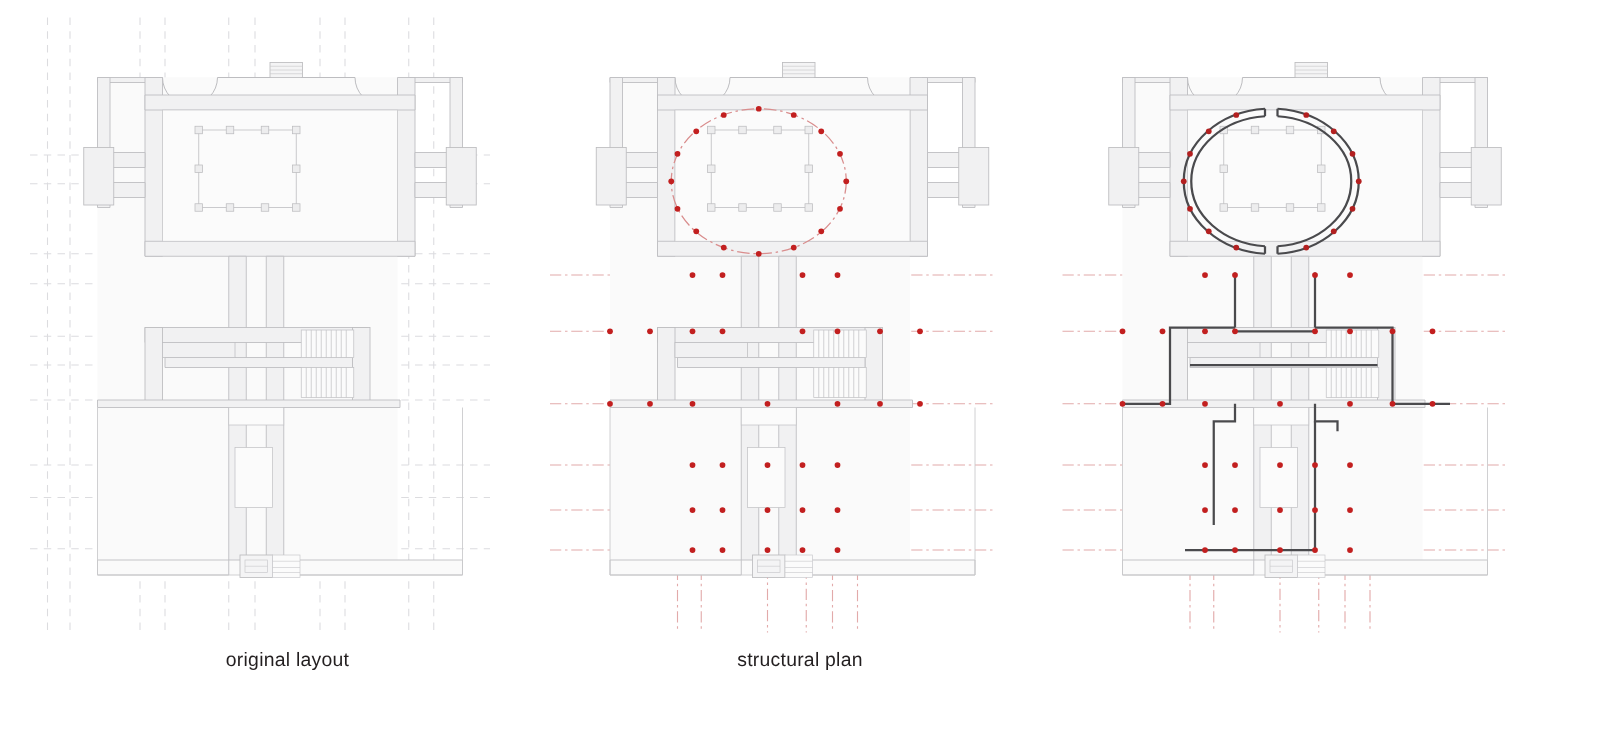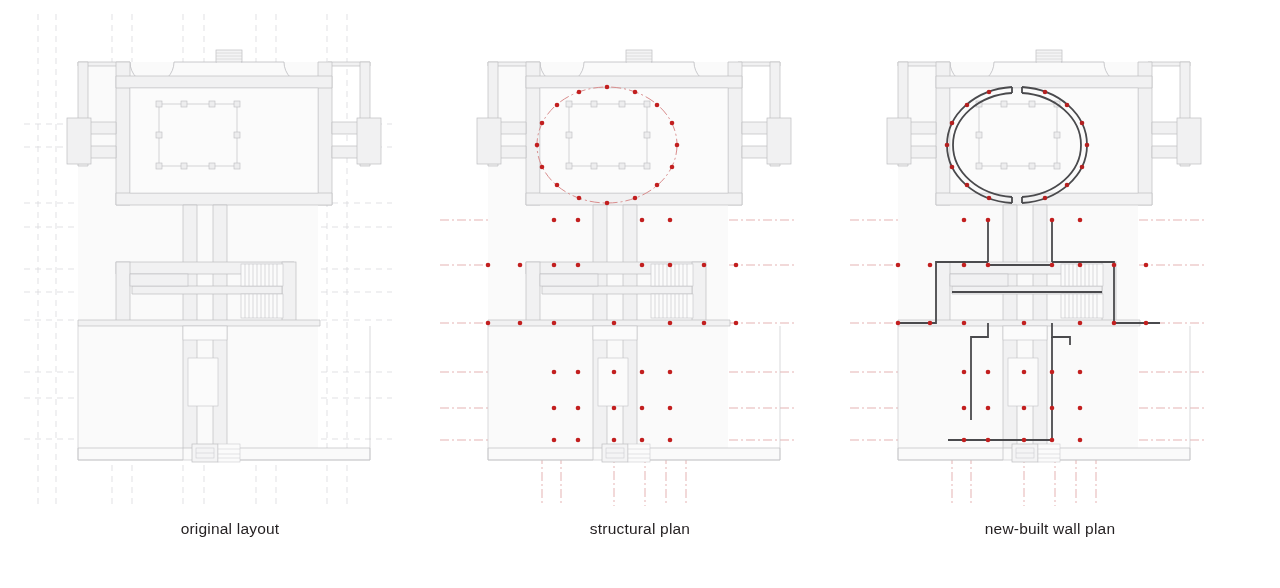--- a/index.html
+++ b/index.html
@@ -353,15 +353,14 @@
           <circle cx="148" cy="440" r="2.3"></circle>
         <circle cx="184" cy="440" r="2.3"></circle>
           <circle cx="212" cy="440" r="2.3"></circle>
         <circle cx="240" cy="440" r="2.3"></circle>
       </g>
     </svg>
   </div>
 
   <div class="caption" id="caption-1">original layout</div>
   <div class="caption" id="caption-2">structural plan</div>
-  <div class="caption" id="caption-3">new-built wall plan</div>
 
 </div>
 
 </body></html>

